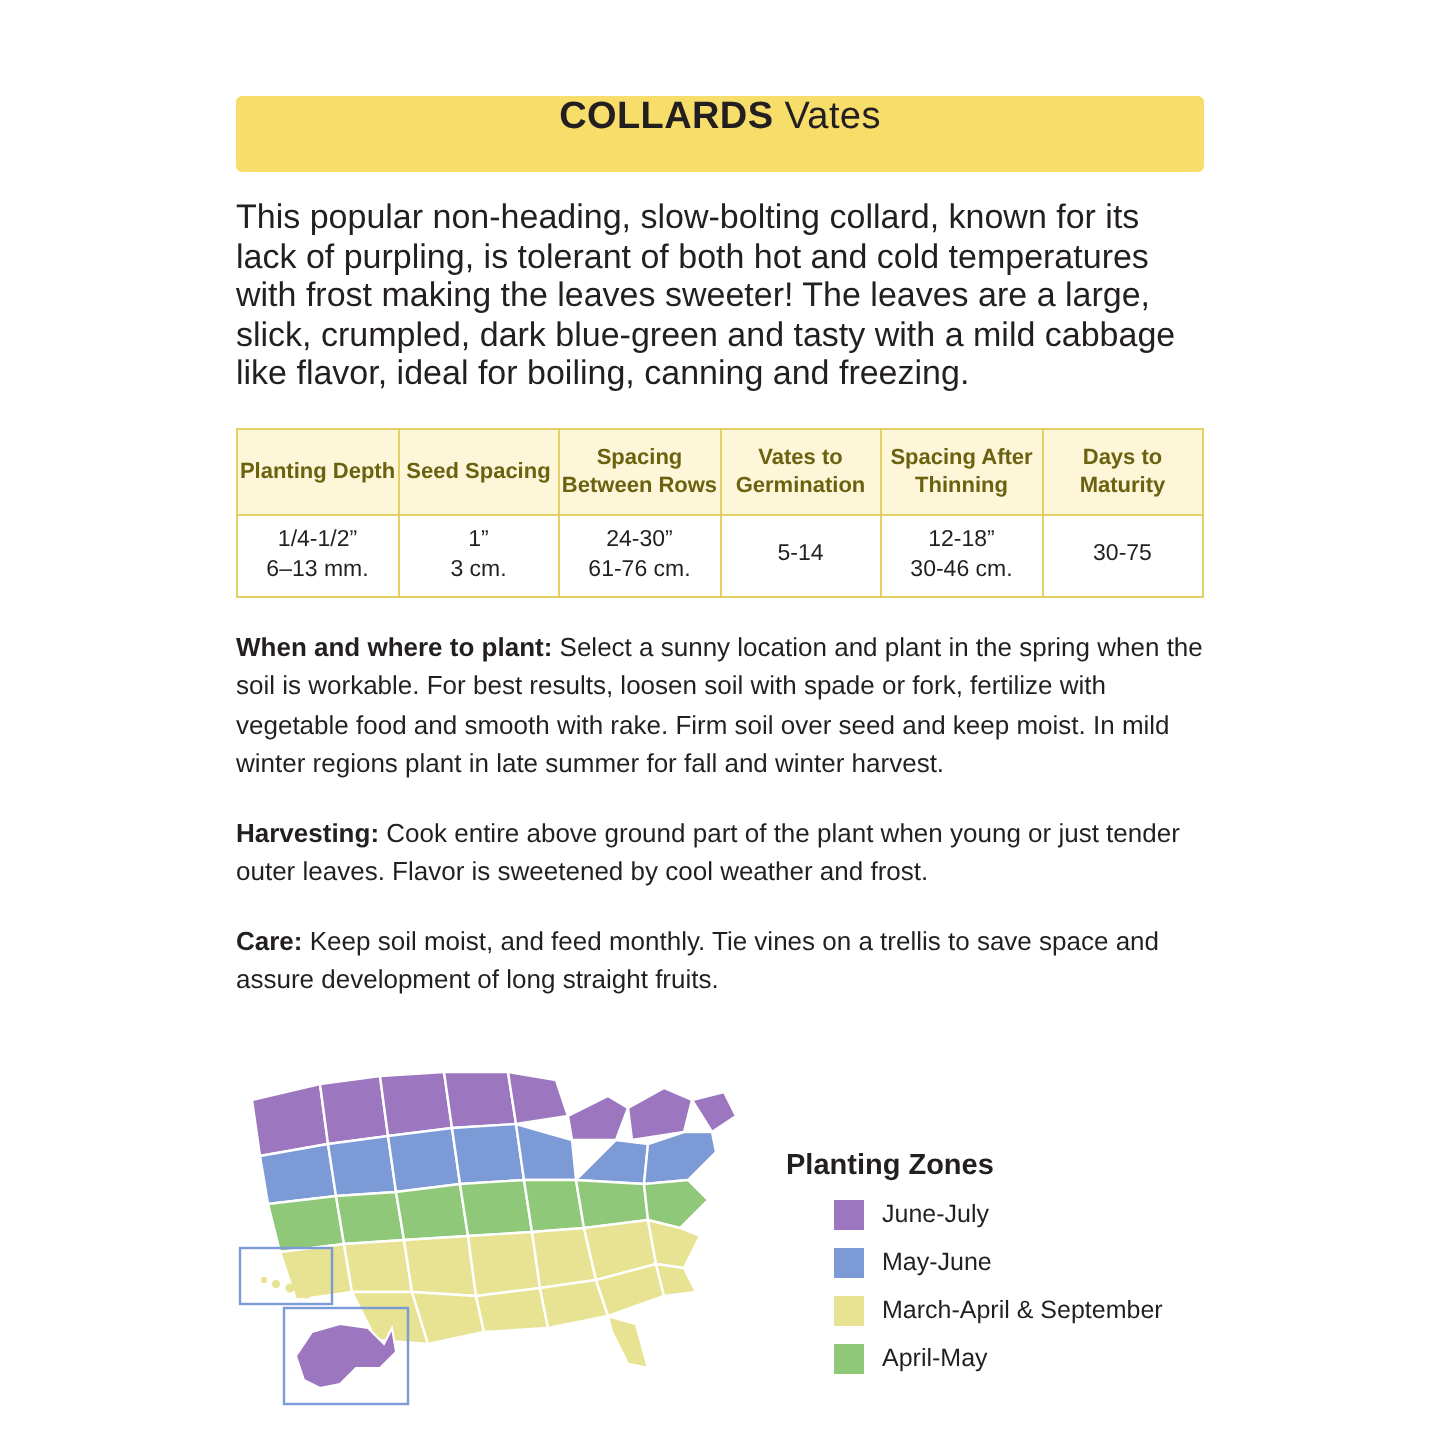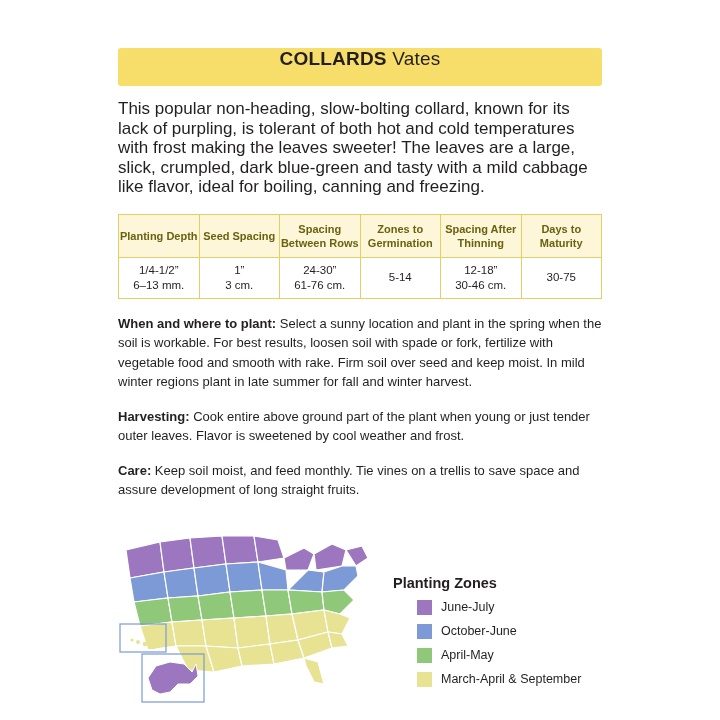--- a/index.html
+++ b/index.html
@@ -147,21 +147,21 @@
   </div>
 
   <p class="intro">This popular non-heading, slow-bolting collard, known for its lack of purpling, is tolerant of both hot and cold temperatures with frost making the leaves sweeter! The leaves are a large, slick, crumpled, dark blue-green and tasty with a mild cabbage like flavor, ideal for boiling, canning and freezing.</p>
 
   <table class="spec-table">
     <thead>
       <tr>
         <th>Planting Depth</th>
         <th>Seed Spacing</th>
         <th>Spacing Between Rows</th>
-        <th>Zones to Germination</th>
+        <th>Vates to Germination</th>
         <th>Spacing After Thinning</th>
         <th>Days to Maturity</th>
       </tr>
     </thead>
     <tbody>
       <tr>
         <td>1/4-1/2”<br>6–13 mm.</td>
         <td>1”<br>3 cm.</td>
         <td>24-30”<br>61-76 cm.</td>
         <td>5-14</td>
@@ -248,26 +248,26 @@
 
     <div class="legend">
       <div class="legend-title">Planting Zones</div>
 
       <div class="legend-row">
         <span class="legend-swatch" style="background:#9c77bf"></span>
         <span class="legend-label">June-July</span>
       </div>
       <div class="legend-row">
         <span class="legend-swatch" style="background:#7b9ad6"></span>
-        <span class="legend-label">October-June</span>
+        <span class="legend-label">May-June</span>
+      </div>
+      <div class="legend-row">
+        <span class="legend-swatch" style="background:#e7e393"></span>
+        <span class="legend-label">March-April &amp; September</span>
       </div>
       <div class="legend-row">
         <span class="legend-swatch" style="background:#8fc878"></span>
         <span class="legend-label">April-May</span>
       </div>
-      <div class="legend-row">
-        <span class="legend-swatch" style="background:#e7e393"></span>
-        <span class="legend-label">March-April &amp; September</span>
-      </div>
     </div>
   </div>
 
 </div>
 
 </body></html>

